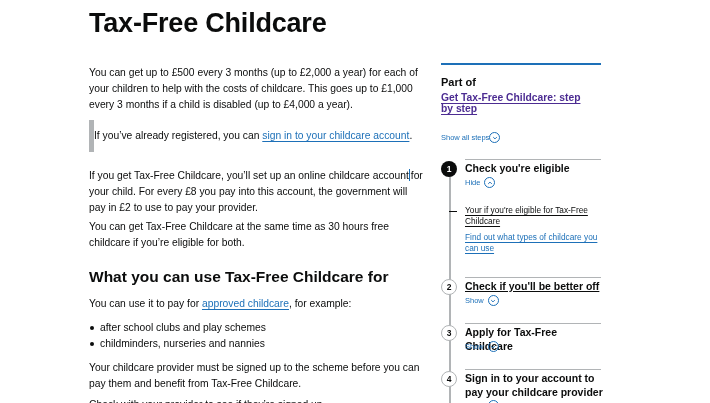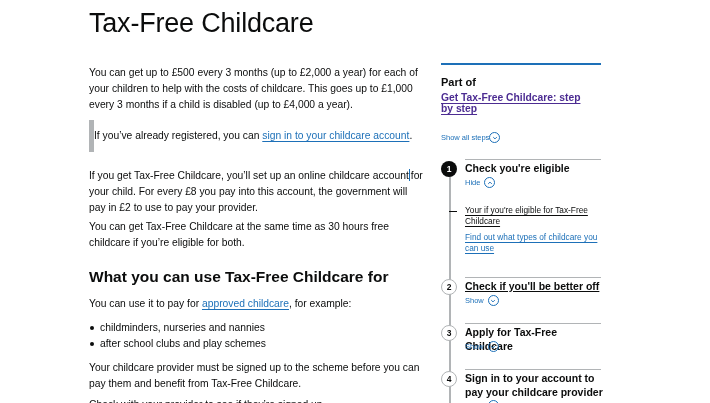--- a/index.html
+++ b/index.html
@@ -1,20 +1,20 @@
 <!DOCTYPE html>
 <html><head>
   <meta charset="utf-8">
   <style>
     * { box-sizing: border-box; margin: 0; padding: 0; }
     html, body { width: 710px; height: 403px; overflow: hidden; background: #ffffff; }
     body { font-family: "Liberation Sans", sans-serif; color: #0b0c0c; position: relative; }
 
     .main { position: absolute; left: 89px; top: 0; width: 340px; }
-    .page-title { position: absolute; top: 8px; left: 0; font-size: 27px; font-weight: normal; letter-spacing: -0.2px; white-space: nowrap; }
+    .page-title { position: absolute; top: 8px; left: 0; font-size: 27px; font-weight: bold; letter-spacing: -0.2px; white-space: nowrap; }
     .p { font-size: 10.3px; line-height: 16px; color: #0b0c0c; }
     .intro { position: absolute; top: 65px; left: 0; width: 340px; }
     .inset { position: absolute; top: 120px; left: 0; width: 340px; height: 32px; border-left: 5px solid #b1b4b6; padding-left: 0; display: flex; align-items: center; }
     .link { color: #1d70b8; text-decoration: underline; text-underline-offset: 2px; }
     .p2 { position: absolute; top: 168px; left: 0; width: 335px; }
     .caret { display: inline-block; width: 1px; height: 12px; background: #1d70b8; vertical-align: -2px; margin: 0 0.5px; }
     .p3 { position: absolute; top: 219px; left: 0; width: 335px; }
     .h2 { position: absolute; top: 268px; left: 0; font-size: 15.5px; font-weight: bold; white-space: nowrap; }
     .p4 { position: absolute; top: 296px; left: 0; width: 340px; }
     .bullets { position: absolute; top: 320px; left: 0; list-style: none; }
@@ -59,22 +59,22 @@
 
   <p class="p p2"><span>If you get Tax-Free Childcare, you’ll set up an online childcare account</span><span class="caret"></span><span>for your child. For every £8 you pay into this account, the government will pay in £2 to use to pay your provider.</span></p>
 
   <p class="p p3">You can get Tax-Free Childcare at the same time as 30 hours free childcare if you’re eligible for both.</p>
 
   <h2 class="h2">What you can use Tax-Free Childcare for</h2>
 
   <p class="p p4"><span>You can use it to pay for </span><a class="link">approved childcare</a><span>, for example:</span></p>
 
   <ul class="bullets">
+    <li>after school clubs and play schemes</li>
     <li>childminders, nurseries and nannies</li>
-    <li>after school clubs and play schemes</li>
   </ul>
 
   <p class="p p5">Your childcare provider must be signed up to the scheme before you can pay them and benefit from Tax-Free Childcare.</p>
   <p class="p p6">Check with your provider to see if they’re signed up.</p>
 </div>
 
 <aside class="sidebar">
   <div class="sidebar-rule"></div>
   <div class="part-of">Part of</div>
   <a class="parent-link">Get Tax-Free Childcare: step by step</a>

